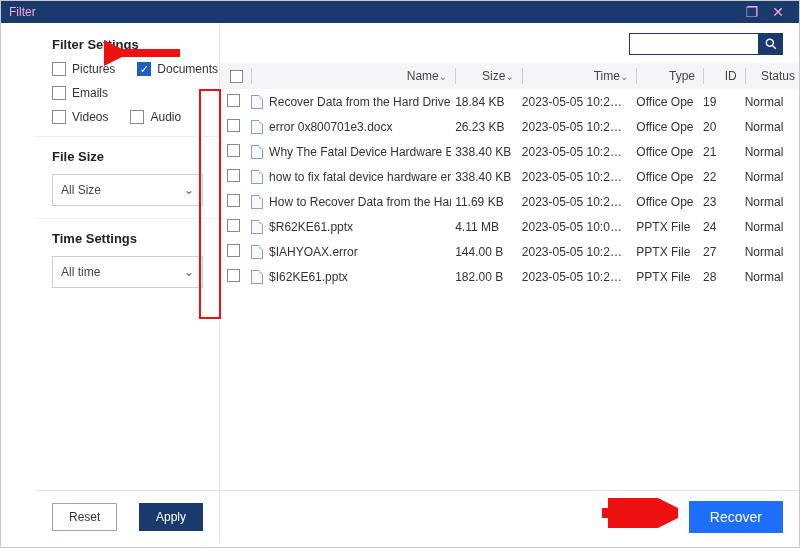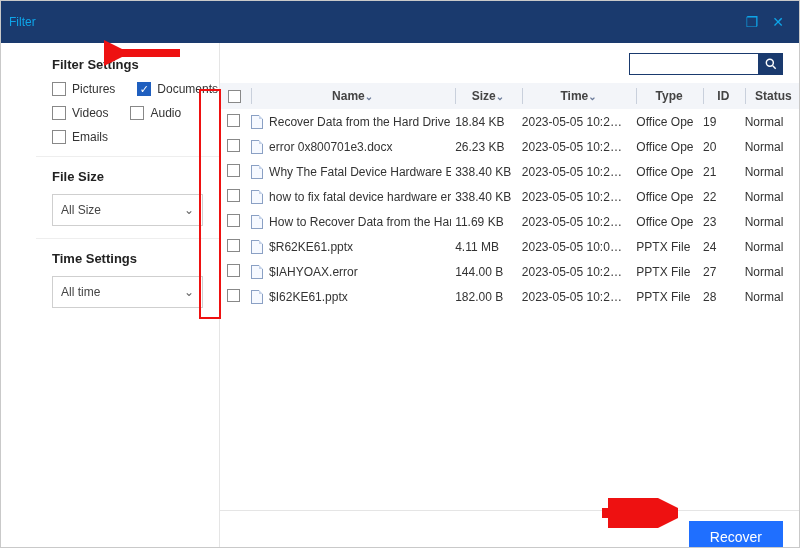--- a/index.html
+++ b/index.html
@@ -1,17 +1,17 @@
 <!DOCTYPE html>
 <html><head>
 <meta charset="utf-8">
 <style>
 * { box-sizing: border-box; margin: 0; padding: 0; font-family: "Segoe UI", Arial, sans-serif; }
 body { width: 800px; height: 548px; background: #fff; border: 1px solid #c9c9c9; overflow: hidden; font-size: 12px; color: #333; }
-.titlebar { height: 42px; background: #1a3a6e; color: #0ea5e9; display: flex; align-items: center; padding: 0 8px; font-size: 12px; }
+.titlebar { height: 22px; background: #1a3a6e; color: #f9a8d4; display: flex; align-items: center; padding: 0 8px; font-size: 12px; }
 .titlebar .spacer { flex: 1; }
 .titlebar .winbtn { width: 26px; text-align: center; cursor: pointer; font-size: 14px; }
 .main { display: flex; height: calc(100% - 26px); margin-left: 35px; }
 .sidebar { width: 184px; border-right: 1px solid #e5e5e5; display: flex; flex-direction: column; }
 .sidebar-scroll { flex: 1; overflow: auto; padding: 14px 16px 10px 16px; }
 .section-title { font-size: 13px; font-weight: 600; color: #222; margin-bottom: 10px; }
 .ck-row { display: flex; gap: 22px; margin-bottom: 10px; }
 .ck { display: flex; align-items: flex-start; gap: 6px; cursor: pointer; font-size: 12px; color: #333; }
 .ck .box { width: 14px; height: 14px; border: 1px solid #888; background: #fff; display: flex; align-items: center; justify-content: center; }
 .ck.checked .box { background: #1f5fbf; border-color: #1f5fbf; color: #fff; font-size: 11px; line-height: 1; }
@@ -21,21 +21,21 @@
 .sidebar-footer { border-top: 1px solid #e5e5e5; padding: 12px 16px; display: flex; justify-content: space-between; }
 .btn { height: 28px; padding: 0 16px; font-size: 12px; border: 1px solid #9aa6b8; background: #fff; color: #333; cursor: pointer; display: inline-flex; align-items: center; }
 .btn.primary-dark { background: #1a3a6e; border-color: #1a3a6e; color: #fff; }
 .content { flex: 1; display: flex; flex-direction: column; }
 .searchbar { display: flex; justify-content: flex-end; padding: 10px 16px 8px 0; gap: 0; }
 .search-input { width: 130px; height: 22px; border: 1px solid #1a3a6e; padding: 0 6px; font-size: 12px; outline: none; }
 .search-btn { width: 24px; height: 22px; background: #1a3a6e; color: #fff; display: flex; align-items: center; justify-content: center; cursor: pointer; }
 .table-wrap { flex: 1; overflow: auto; }
 table { border-collapse: collapse; width: 100%; table-layout: fixed; }
 thead th { background: #f3f5f9; height: 26px; font-size: 12px; font-weight: 400; color: #444; text-align: left; padding: 0 4px; white-space: nowrap; overflow: hidden; position: relative; }
-thead th .hdr { display: flex; align-items: center; justify-content: center; border-left: 1px solid #c9d0dc; padding-left: 6px; height: 16px; font-weight: bold; }
+thead th .hdr { display: flex; align-items: center; justify-content: flex-end; border-left: 1px solid #c9d0dc; padding-left: 6px; height: 16px; }
 thead th:first-child .hdr { border-left: none; padding-left: 2px; }
 thead th .sort { color: #6a7a99; font-size: 10px; }
 tbody td { height: 25px; font-size: 12px; color: #333; padding: 0 4px; white-space: nowrap; overflow: hidden; text-overflow: ellipsis; }
 .rowcheck { width: 13px; height: 13px; border: 1px solid #888; background:#fff; display:inline-block; cursor:pointer; }
 .col-chk { width: 26px; text-align: center; }
 .col-name { width: 196px; }
 .col-size { width: 64px; }
 .col-time { width: 110px; }
 .col-type { width: 64px; }
 .col-id { width: 40px; }
@@ -71,47 +71,51 @@
           <span>Pictures</span>
         </div>
         <div class="ck checked">
           <span class="box">✓</span>
           <span>Documents</span>
         </div>
       </div>
       <div class="ck-row">
         <div class="ck">
           <span class="box"></span>
+          <span>Emails</span>
+        </div>
+      </div>
+      <div class="ck-row">
+        <div class="ck">
+          <span class="box"></span>
           <span>Videos</span>
         </div>
         <div class="ck">
           <span class="box"></span>
           <span>Audio</span>
-        </div>
-      </div>
-      <div class="ck-row">
-        <div class="ck">
-          <span class="box"></span>
-          <span>Emails</span>
         </div>
       </div>
 
       <div class="divider"></div>
       <div class="section-title">File Size</div>
       <div class="select">
         <span>All Size</span>
         <span class="chev">⌄</span>
       </div>
 
       <div class="divider"></div>
       <div class="section-title">Time Settings</div>
       <div class="select">
         <span>All time</span>
         <span class="chev">⌄</span>
       </div>
+    </div>
+    <div class="sidebar-footer">
+      <button class="btn">Reset</button>
+      <button class="btn primary-dark">Apply</button>
     </div>
   </div>
 
   <div class="content">
     <div class="searchbar">
       <input class="search-input" placeholder="" style="">
       <div class="search-btn">
         <svg width="14" height="14" viewBox="0 0 24 24" fill="none" stroke="#fff" stroke-width="2.5">
             <circle cx="10" cy="10" r="6"></circle>
             <line x1="20" y1="20" x2="15" y2="15"></line>

